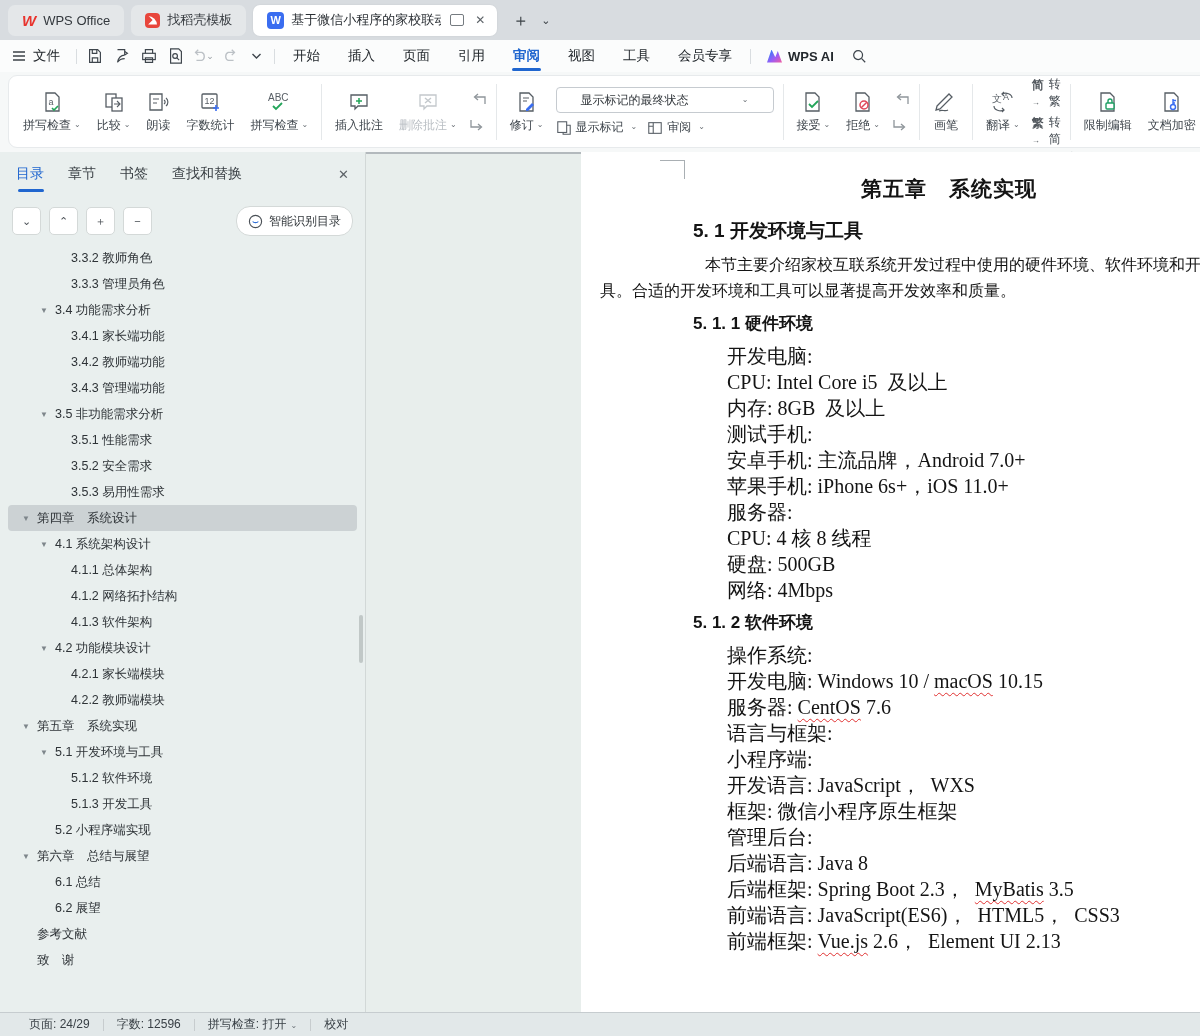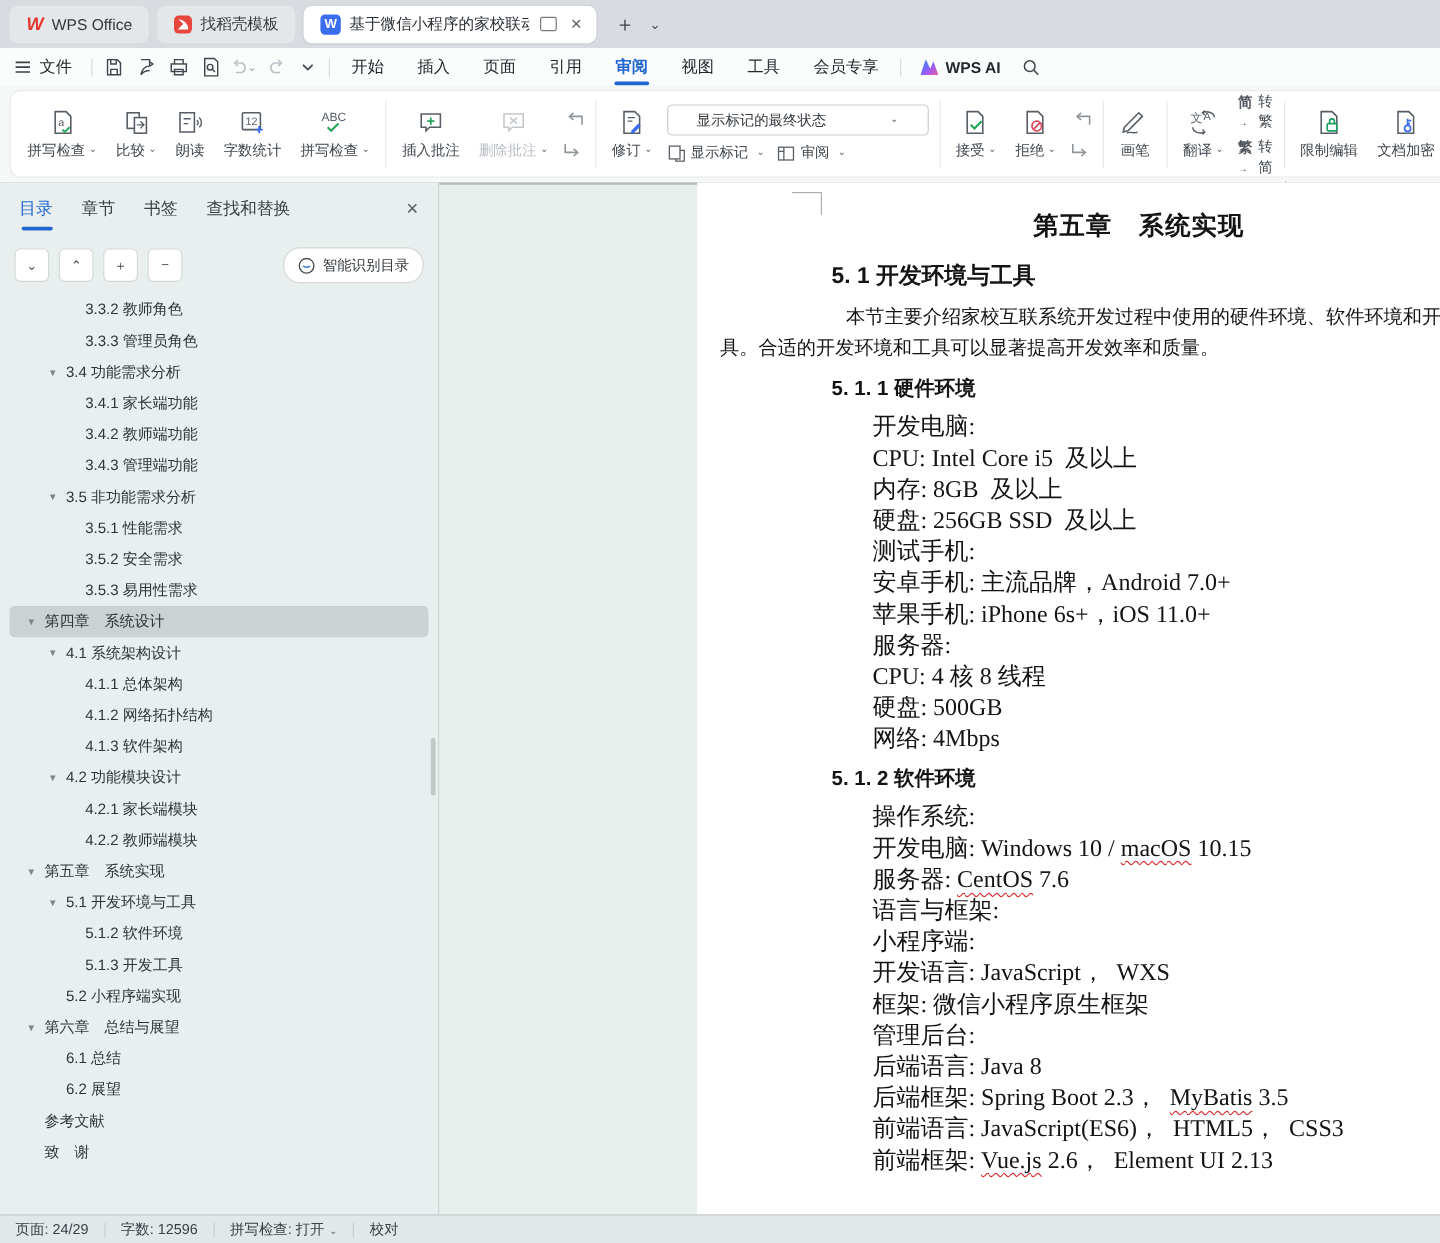--- a/index.html
+++ b/index.html
@@ -99,21 +99,21 @@
   .dp{font-size:16px;line-height:26px;white-space:pre}
   .dp1{margin:6px 0 0 124px}
   .dp2{margin-left:19px}
   .dline{margin-left:146px;font-size:20px;line-height:26px;white-space:pre}
   .dh3 + .dline{margin-top:5px}
   .sq{text-decoration:underline;text-decoration-style:wavy;text-decoration-color:#e03131;
       text-decoration-thickness:1px;text-underline-offset:4px}
   
   .statusbar{position:absolute;left:0;right:0;bottom:0;height:23px;background:#e2e8e9;
              border-top:1px solid #c6cccf;display:flex;align-items:center;font-size:12px;
-             color:#394046;padding-left:13px;gap:13px}
+             color:#394046;padding-left:29px;gap:13px}
   .sdiv{width:1px;height:12px;background:#c7ccce}
   .scaret{font-size:8px;color:#6a7076;margin-left:4px}
   svg{flex:0 0 auto}
 </style>
 </head>
 <body>
 
 <div class="tabbar">
   <div class="tab home">
     <span class="wlogo">W</span>
@@ -575,21 +575,20 @@
   <div class="cropmark"></div>
   <div class="doccontent">
     <div class="dtitle">第五章　系统实现</div>
   <div class="dh2">5. 1 开发环境与工具</div>
       <div class="dp dp1">本节主要介绍家校互联系统开发过程中使用的硬件环境、软件环境和开发工</div>
       <div class="dp dp2">具。合适的开发环境和工具可以显著提高开发效率和质量。</div>
       <div class="dh3">5. 1. 1 硬件环境</div>
       <div class="dline">开发电脑:</div>
       <div class="dline">CPU: Intel Core i5  及以上</div>
       <div class="dline">内存: 8GB  及以上</div>
-      <div class="dline">硬盘: 256GB SSD  及以上</div>
       <div class="dline">测试手机:</div>
       <div class="dline">安卓手机: 主流品牌，Android 7.0+</div>
       <div class="dline">苹果手机: iPhone 6s+，iOS 11.0+</div>
       <div class="dline">服务器:</div>
       <div class="dline">CPU: 4 核 8 线程</div>
       <div class="dline">硬盘: 500GB</div>
       <div class="dline">网络: 4Mbps</div>
       <div class="dh3">5. 1. 2 软件环境</div>
       <div class="dline">操作系统:</div>
       <div class="dline"><span>开发电脑: Windows 10 / </span><span class="sq">macOS</span><span> 10.15</span></div>

